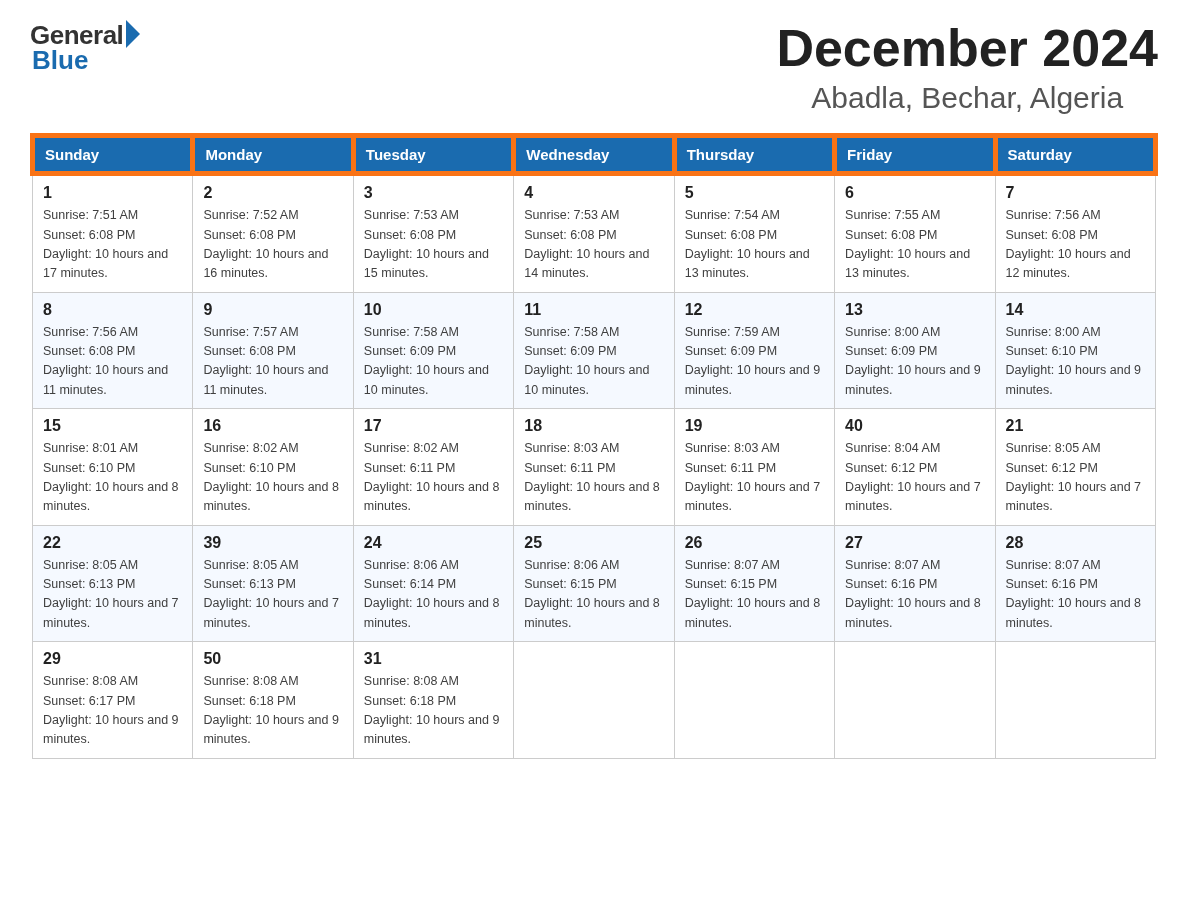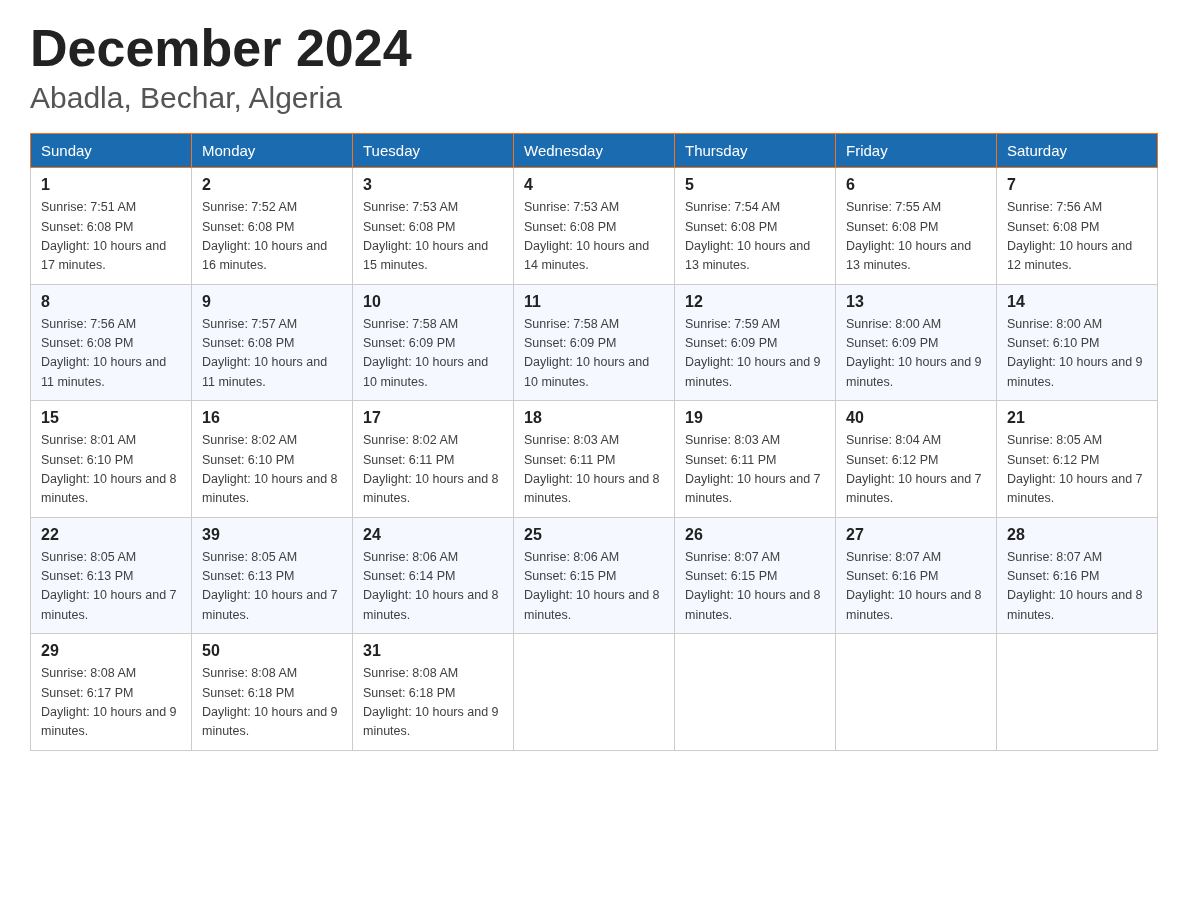--- a/index.html
+++ b/index.html
@@ -42,21 +42,21 @@
       margin-top: -4px;
     }
     .logo-blue {
       font-size: 26px;
       font-weight: bold;
       color: #1a6baf;
       margin-top: -6px;
       margin-left: 2px;
     }
     .title-block {
-      text-align: left;
+      text-align: center;
     }
     .month-title {
       font-size: 52px;
       font-weight: bold;
       color: #222;
       line-height: 1.1;
     }
     .location {
       font-size: 30px;
       color: #555;
@@ -64,24 +64,24 @@
     }
     table {
       width: 100%;
       border-collapse: collapse;
       table-layout: fixed;
     }
     thead th {
       background-color: #1a6baf;
       color: #fff;
       font-size: 15px;
-      font-weight: normal;
+      font-weight: bold;
       padding: 8px 10px;
       text-align: left;
-      border: 1px solid #f97316;
+      border: 5px solid #f97316;
     }
     tbody td {
       border: 1px solid #ccc;
       vertical-align: top;
       padding: 8px 10px;
       font-size: 13px;
       color: #333;
       height: 110px;
     }
     tbody tr:nth-child(even) td {
@@ -102,20 +102,27 @@
       line-height: 1.55;
     }
     td.empty {
       background: #fff;
     }
   </style>
 </head>
 <body>
 
 <div class="header">
+  <div class="logo">
+    <div class="logo-top">
+      <span class="logo-general">General</span>
+      <div class="logo-triangle"></div>
+    </div>
+    <span class="logo-blue">Blue</span>
+  </div>
   <div class="title-block">
     <div class="month-title">December 2024</div>
     <div class="location">Abadla, Bechar, Algeria</div>
   </div>
 </div>
 
 <table>
   <thead>
     <tr>
     <th>Sunday</th>

